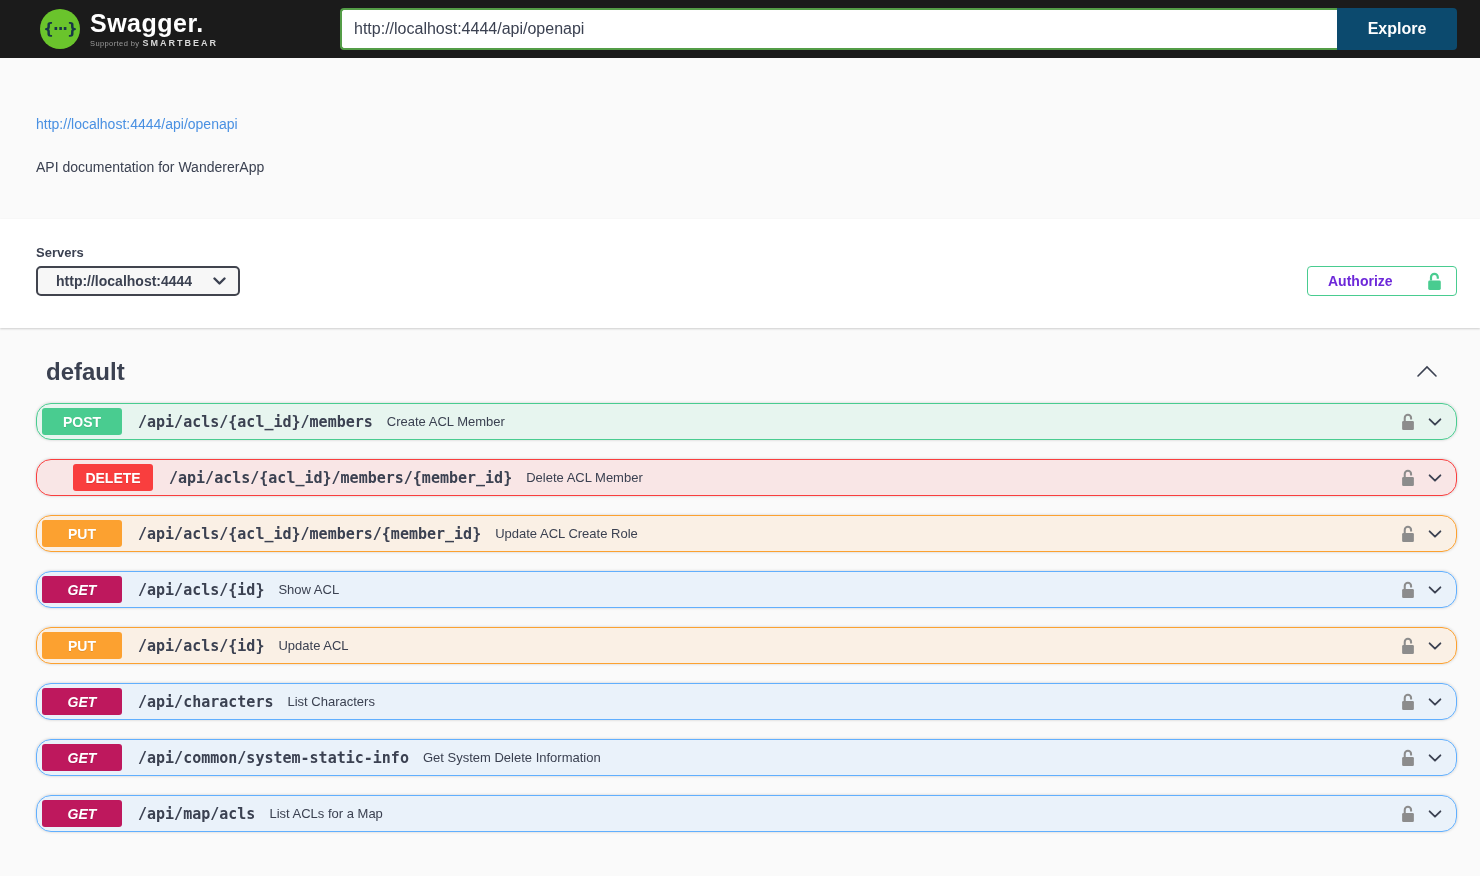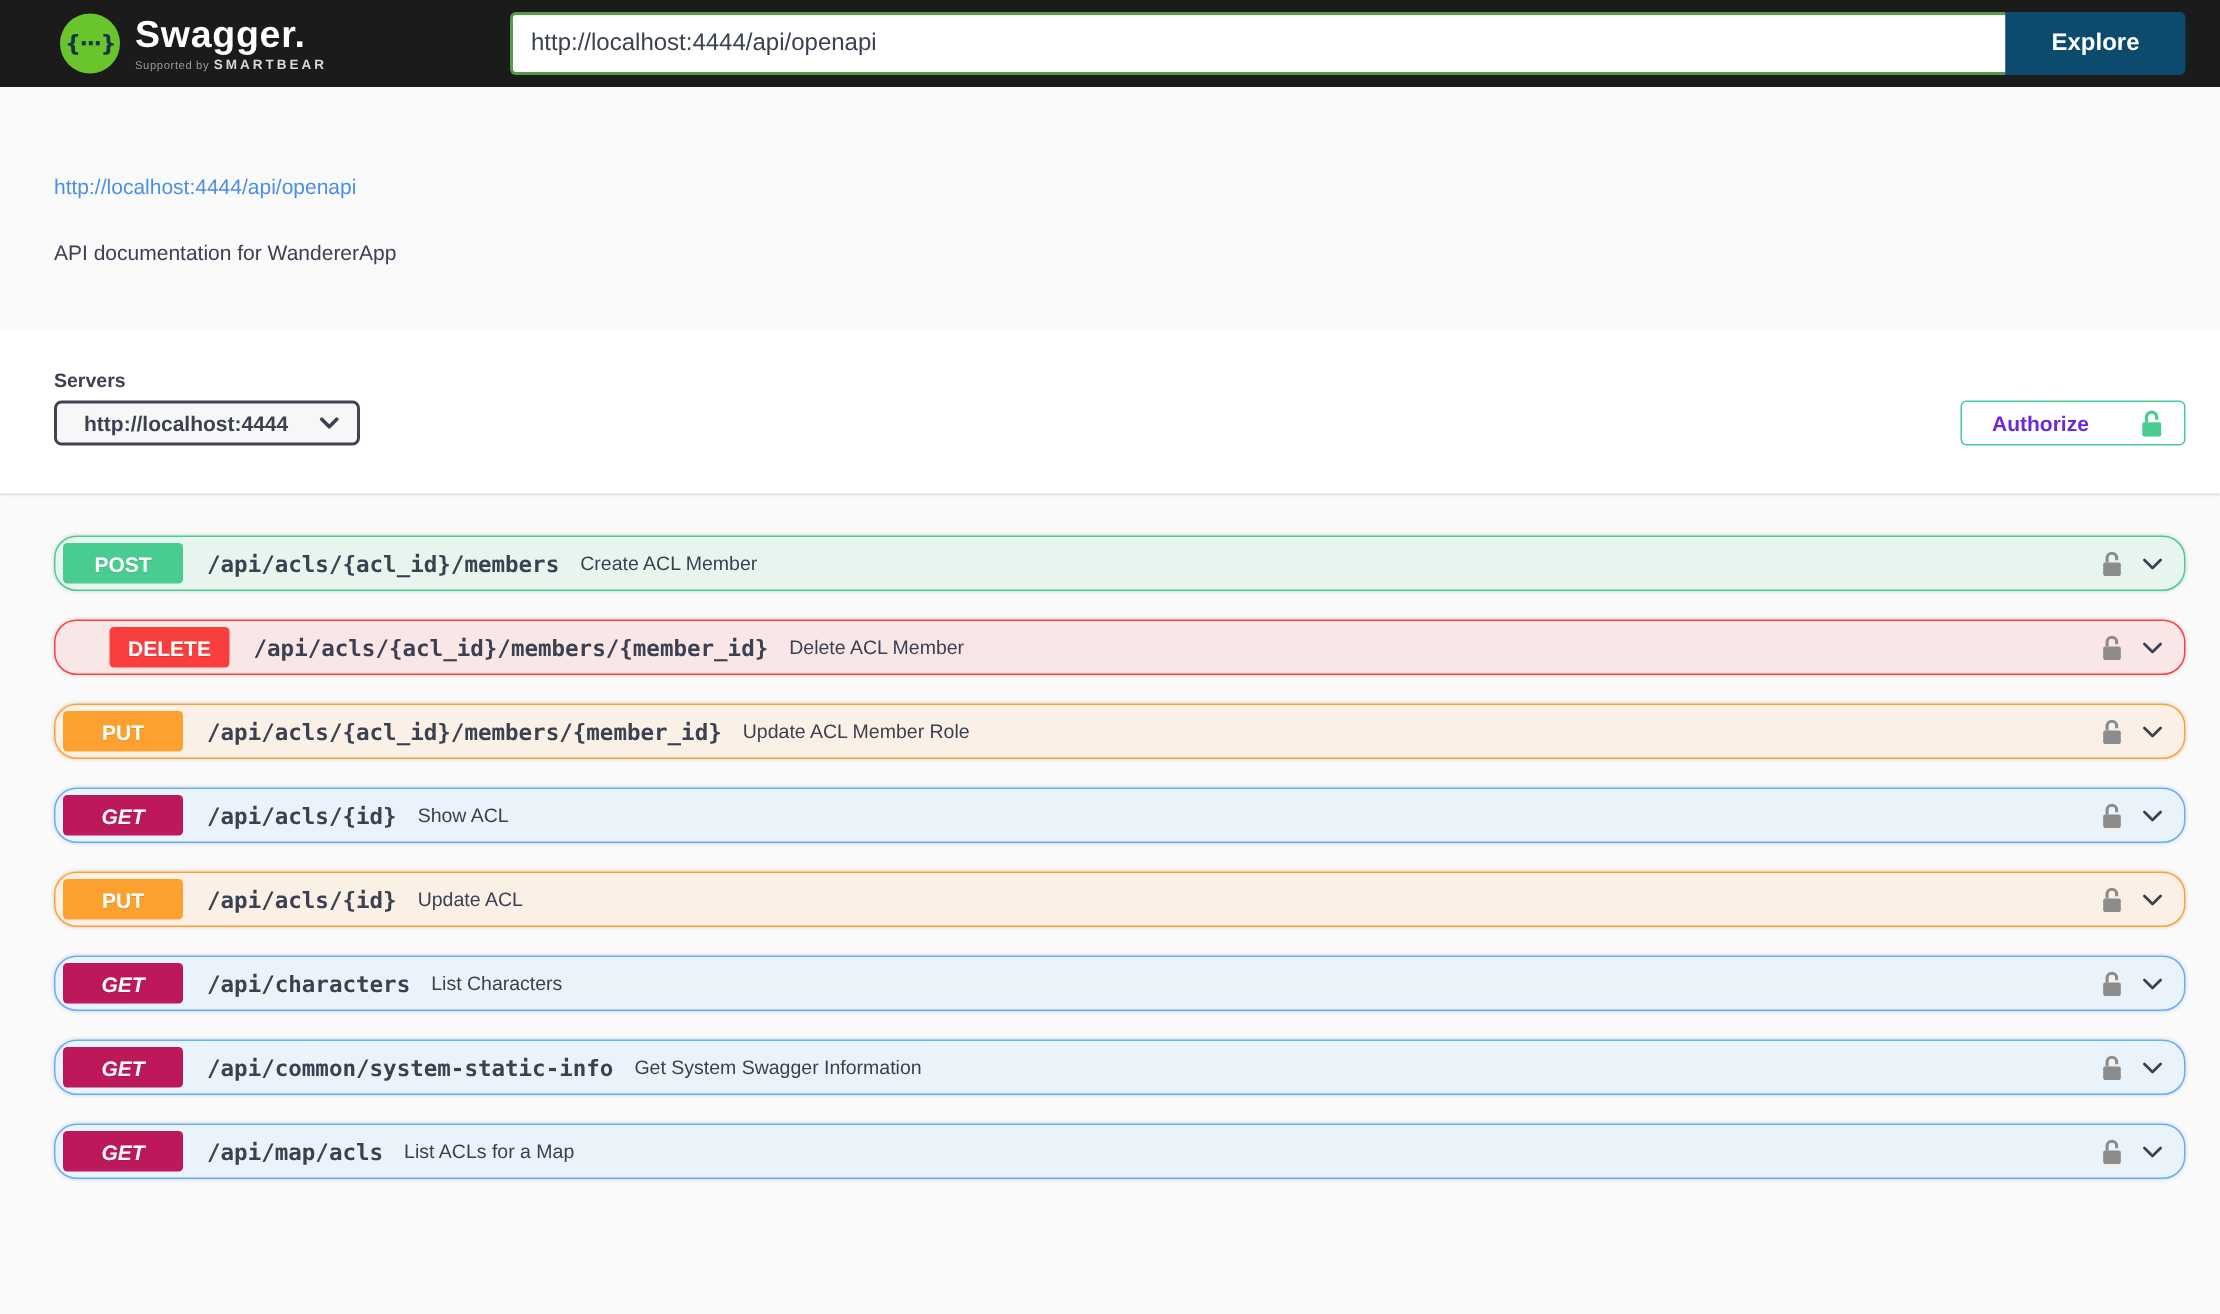--- a/index.html
+++ b/index.html
@@ -182,20 +182,28 @@
       <span>Authorize</span>
       <svg width="15" height="19" viewBox="0 0 15 19">
         <path d="M4 8.5 V5.2 a3.4 3.4 0 0 1 6.8 0 V6.8" fill="none" stroke="#49cc90" stroke-width="2.2"></path>
         <rect x="1.2" y="8.5" width="12.6" height="9.5" rx="1.4" fill="#49cc90"></rect>
       </svg>
     </button>
   </div>
 </section>
 
 <div class="wrapper tag-section">
+  <div class="tag-header">
+    <h3 class="tag-title">default</h3>
+    <button class="tag-toggle">
+      <svg width="24" height="14" viewBox="0 0 24 14">
+        <path d="M3 12 L12 3 L21 12" fill="none" stroke="#3b4151" stroke-width="1.6" stroke-linecap="round"></path>
+      </svg>
+    </button>
+  </div>
 
   <div id="operations">
   <div class="opblock opblock-post">
     <span class="method-badge">POST</span>
     <span class="op-path">/api/acls/{acl_id}/members</span>
     <span class="op-summary">Create ACL Member</span>
     <span class="op-right">
       <button class="icon-btn">
         <svg width="14" height="18" viewBox="0 0 15 19">
           <path d="M4 8.5 V5.2 a3.4 3.4 0 0 1 6.8 0 V6.8" fill="none" stroke="#8c8c8c" stroke-width="2.2"></path>
@@ -225,21 +233,21 @@
         <svg width="18" height="18" viewBox="0 0 20 20">
           <path d="M4 7 L10 13 L16 7" fill="none" stroke="#3b4151" stroke-width="2" stroke-linecap="round" stroke-linejoin="round"></path>
         </svg>
       </button>
     </span>
   </div>
 
   <div class="opblock opblock-put">
     <span class="method-badge">PUT</span>
     <span class="op-path">/api/acls/{acl_id}/members/{member_id}</span>
-    <span class="op-summary">Update ACL Member Role</span>
+    <span class="op-summary">Update ACL Create Role</span>
     <span class="op-right">
       <button class="icon-btn">
         <svg width="14" height="18" viewBox="0 0 15 19">
           <path d="M4 8.5 V5.2 a3.4 3.4 0 0 1 6.8 0 V6.8" fill="none" stroke="#8c8c8c" stroke-width="2.2"></path>
           <rect x="1.2" y="8.5" width="12.6" height="9.5" rx="1.4" fill="#8c8c8c"></rect>
         </svg>
       </button>
       <button class="icon-btn">
         <svg width="18" height="18" viewBox="0 0 20 20">
           <path d="M4 7 L10 13 L16 7" fill="none" stroke="#3b4151" stroke-width="2" stroke-linecap="round" stroke-linejoin="round"></path>
@@ -301,21 +309,21 @@
         <svg width="18" height="18" viewBox="0 0 20 20">
           <path d="M4 7 L10 13 L16 7" fill="none" stroke="#3b4151" stroke-width="2" stroke-linecap="round" stroke-linejoin="round"></path>
         </svg>
       </button>
     </span>
   </div>
 
   <div class="opblock opblock-get">
     <span class="method-badge">GET</span>
     <span class="op-path">/api/common/system-static-info</span>
-    <span class="op-summary">Get System Swagger Information</span>
+    <span class="op-summary">Get System Delete Information</span>
     <span class="op-right">
       <button class="icon-btn">
         <svg width="14" height="18" viewBox="0 0 15 19">
           <path d="M4 8.5 V5.2 a3.4 3.4 0 0 1 6.8 0 V6.8" fill="none" stroke="#8c8c8c" stroke-width="2.2"></path>
           <rect x="1.2" y="8.5" width="12.6" height="9.5" rx="1.4" fill="#8c8c8c"></rect>
         </svg>
       </button>
       <button class="icon-btn">
         <svg width="18" height="18" viewBox="0 0 20 20">
           <path d="M4 7 L10 13 L16 7" fill="none" stroke="#3b4151" stroke-width="2" stroke-linecap="round" stroke-linejoin="round"></path>

